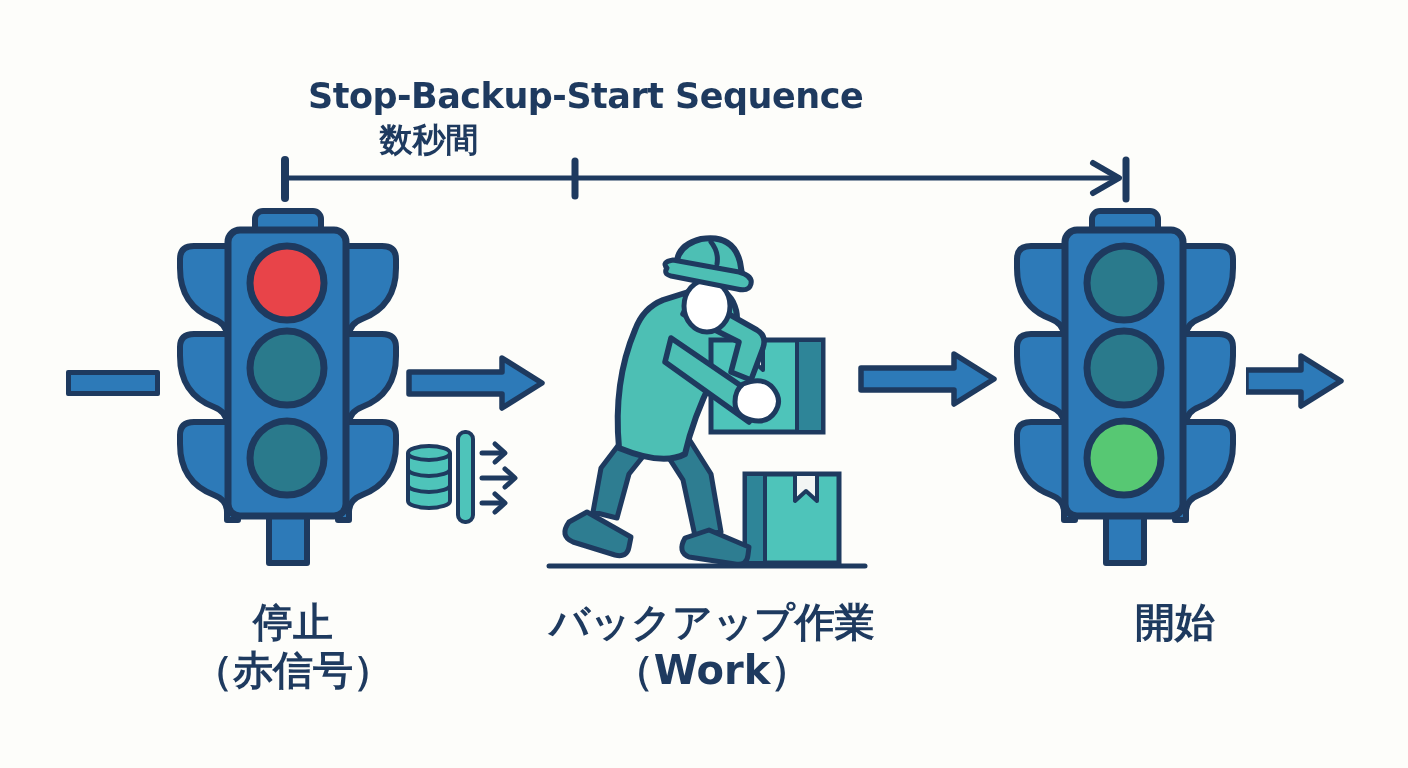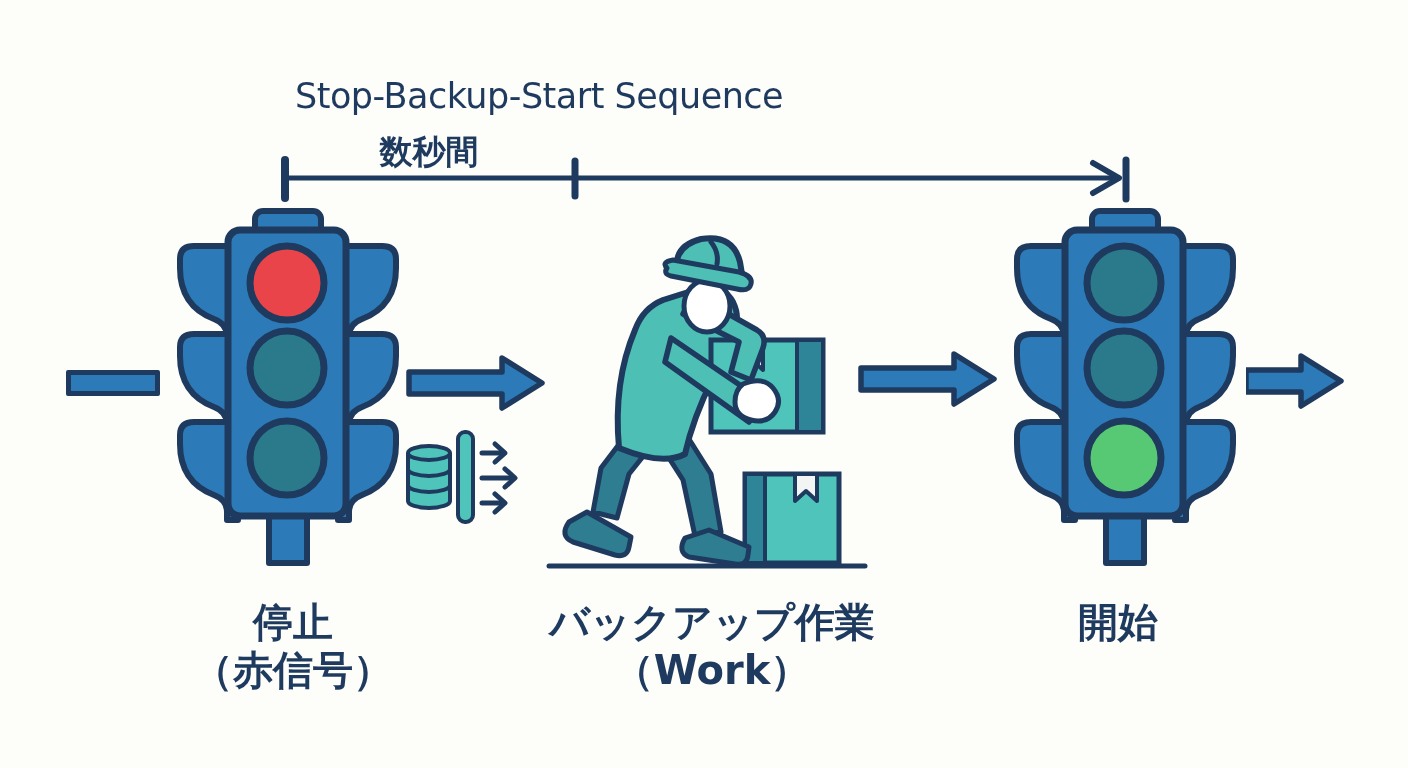--- a/index.html
+++ b/index.html
@@ -5,35 +5,35 @@
   * { margin:0; padding:0; box-sizing:border-box; }
   html,body { width:1408px; height:768px; }
   .canvas {
     position:relative; width:1408px; height:768px;
     background:#fdfdfa; overflow:hidden;
     font-family:"DejaVu Sans","Liberation Sans",sans-serif;
     color:#1e3a5f;
   }
   .abs { position:absolute; }
   .title {
-    left:295px; top:76px; font-size:35px; font-weight:400;
+    left:308px; top:76px; font-size:35px; font-weight:700;
     letter-spacing:-0.5px; white-space:nowrap;
   }
   .duration {
     left:283px; top:118px; width:292px; text-align:center;
-    font-size:33px; font-weight:700; white-space:nowrap;margin-top:12px;
+    font-size:33px; font-weight:700; white-space:nowrap;
   }
   .stage-label {
     top:598px; text-align:center; font-weight:700;
     font-size:40px; line-height:1.2; white-space:nowrap;
   }
   .stage-label .l2 { display:block; }
   .lbl-stop   { left:118px;  width:350px; }
   .lbl-backup { left:487px;  width:450px; }
-  .lbl-start  { left:943px;  width:350px; }
+  .lbl-start  { left:1000px;  width:350px; }
   .edge-bar {
     left:66px; top:370px; width:94px; height:26px;
     background:#2d7ab8; border:5px solid #1e3a5f; border-radius:2px;
   }
   svg { display:block; }
 </style>
 </head>
 <body>
 
 <div class="canvas">

